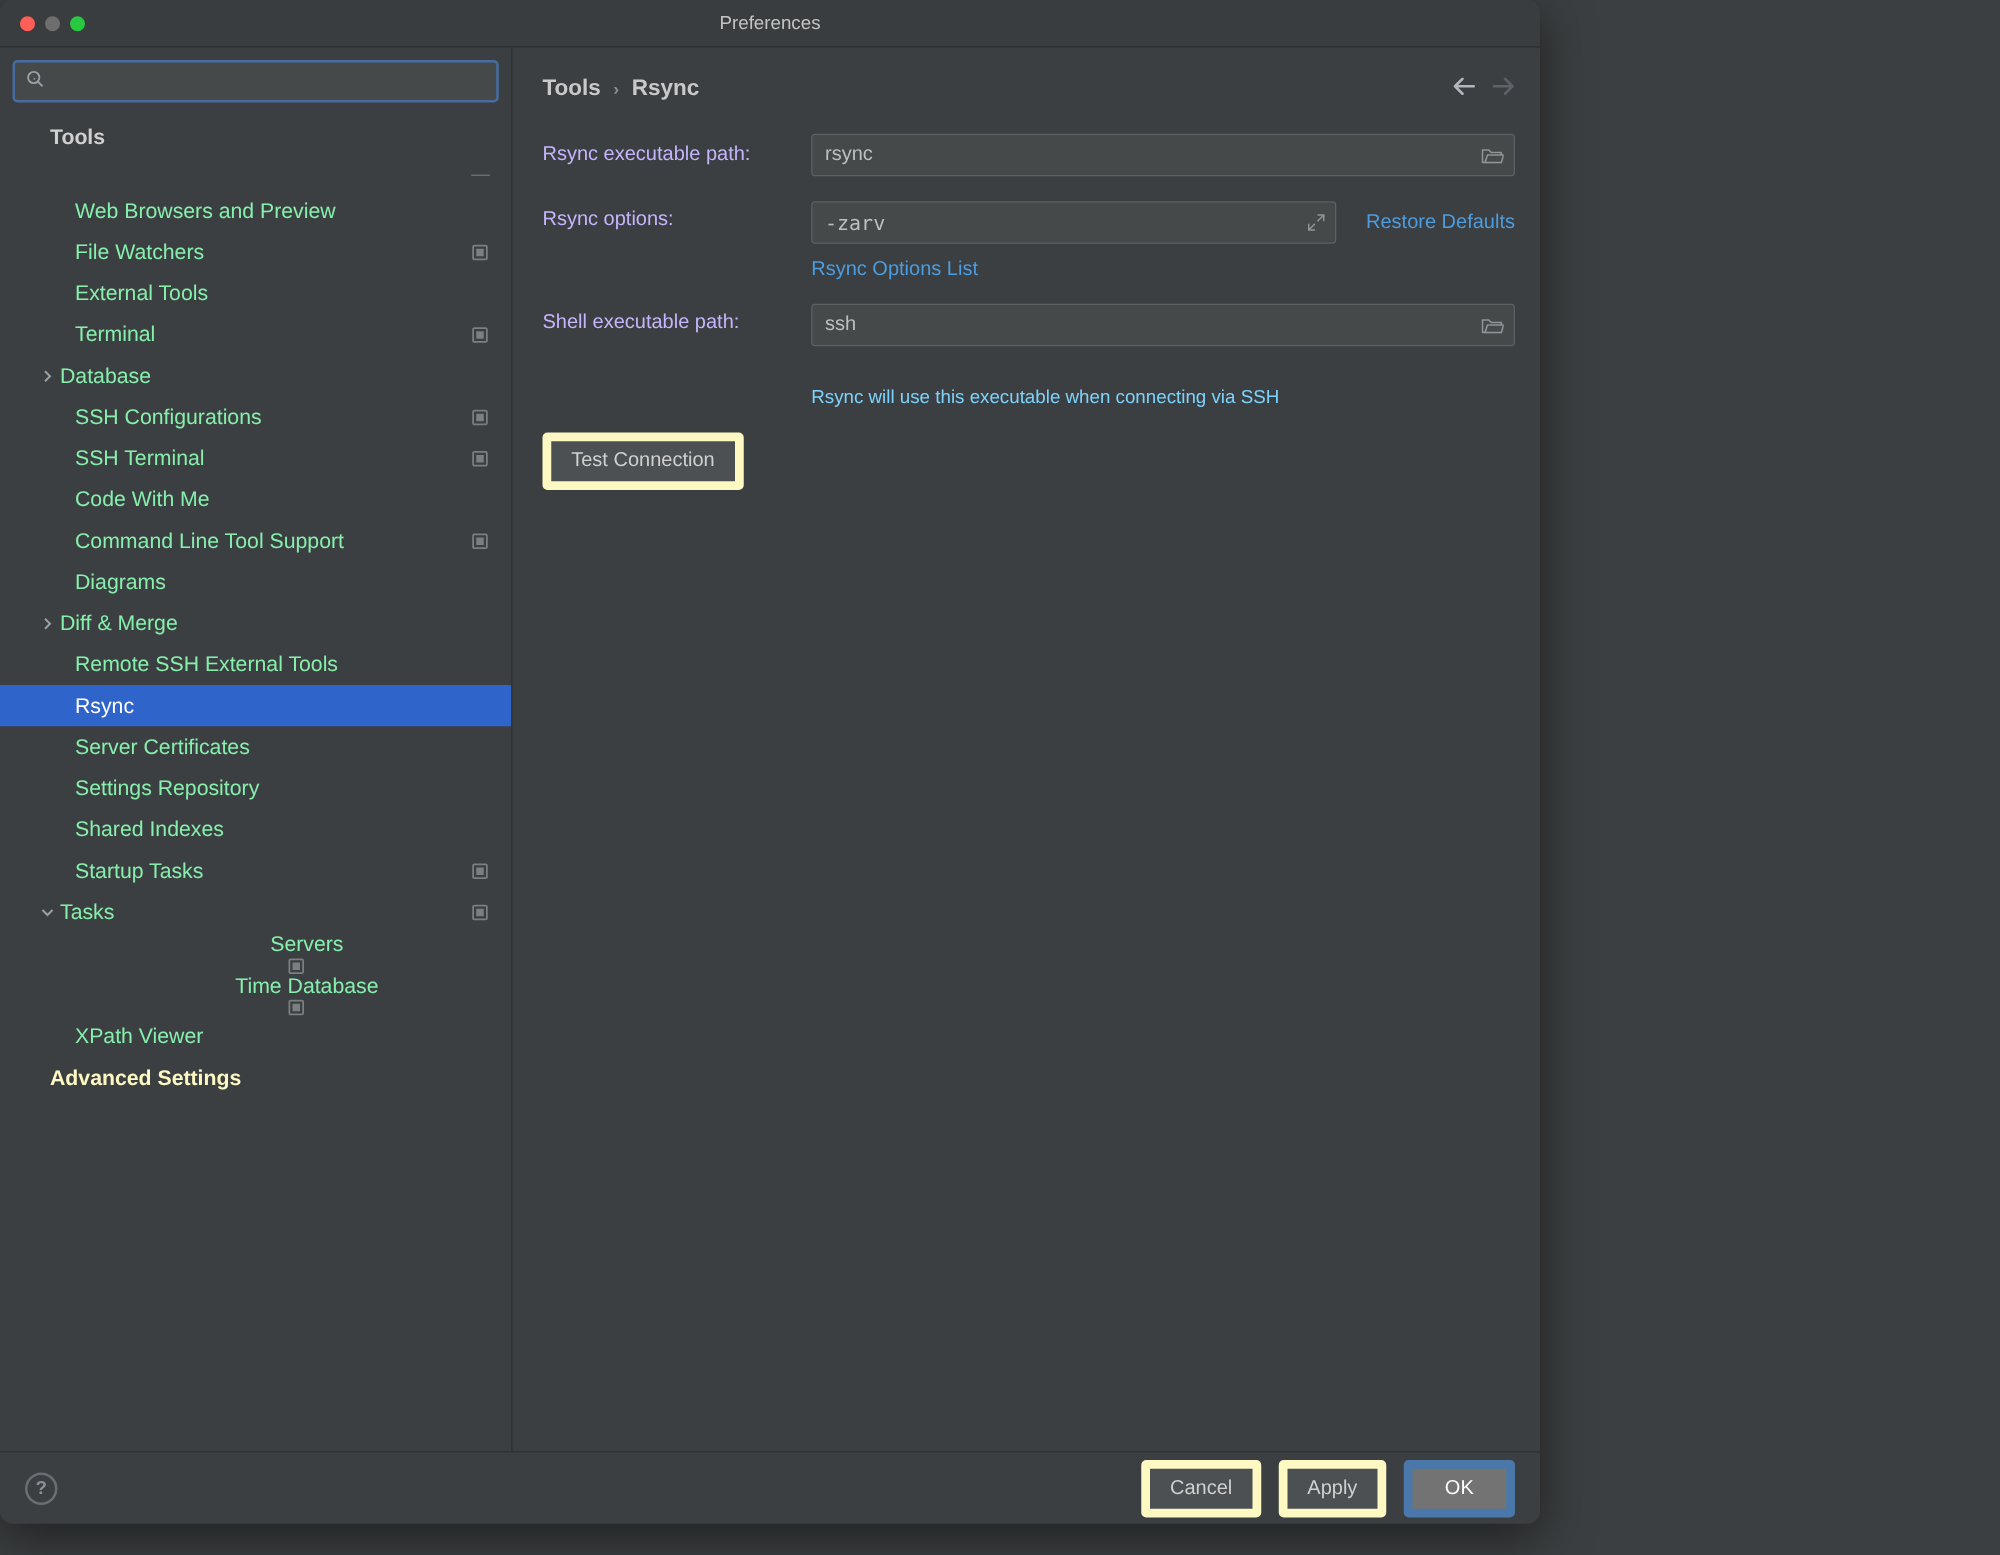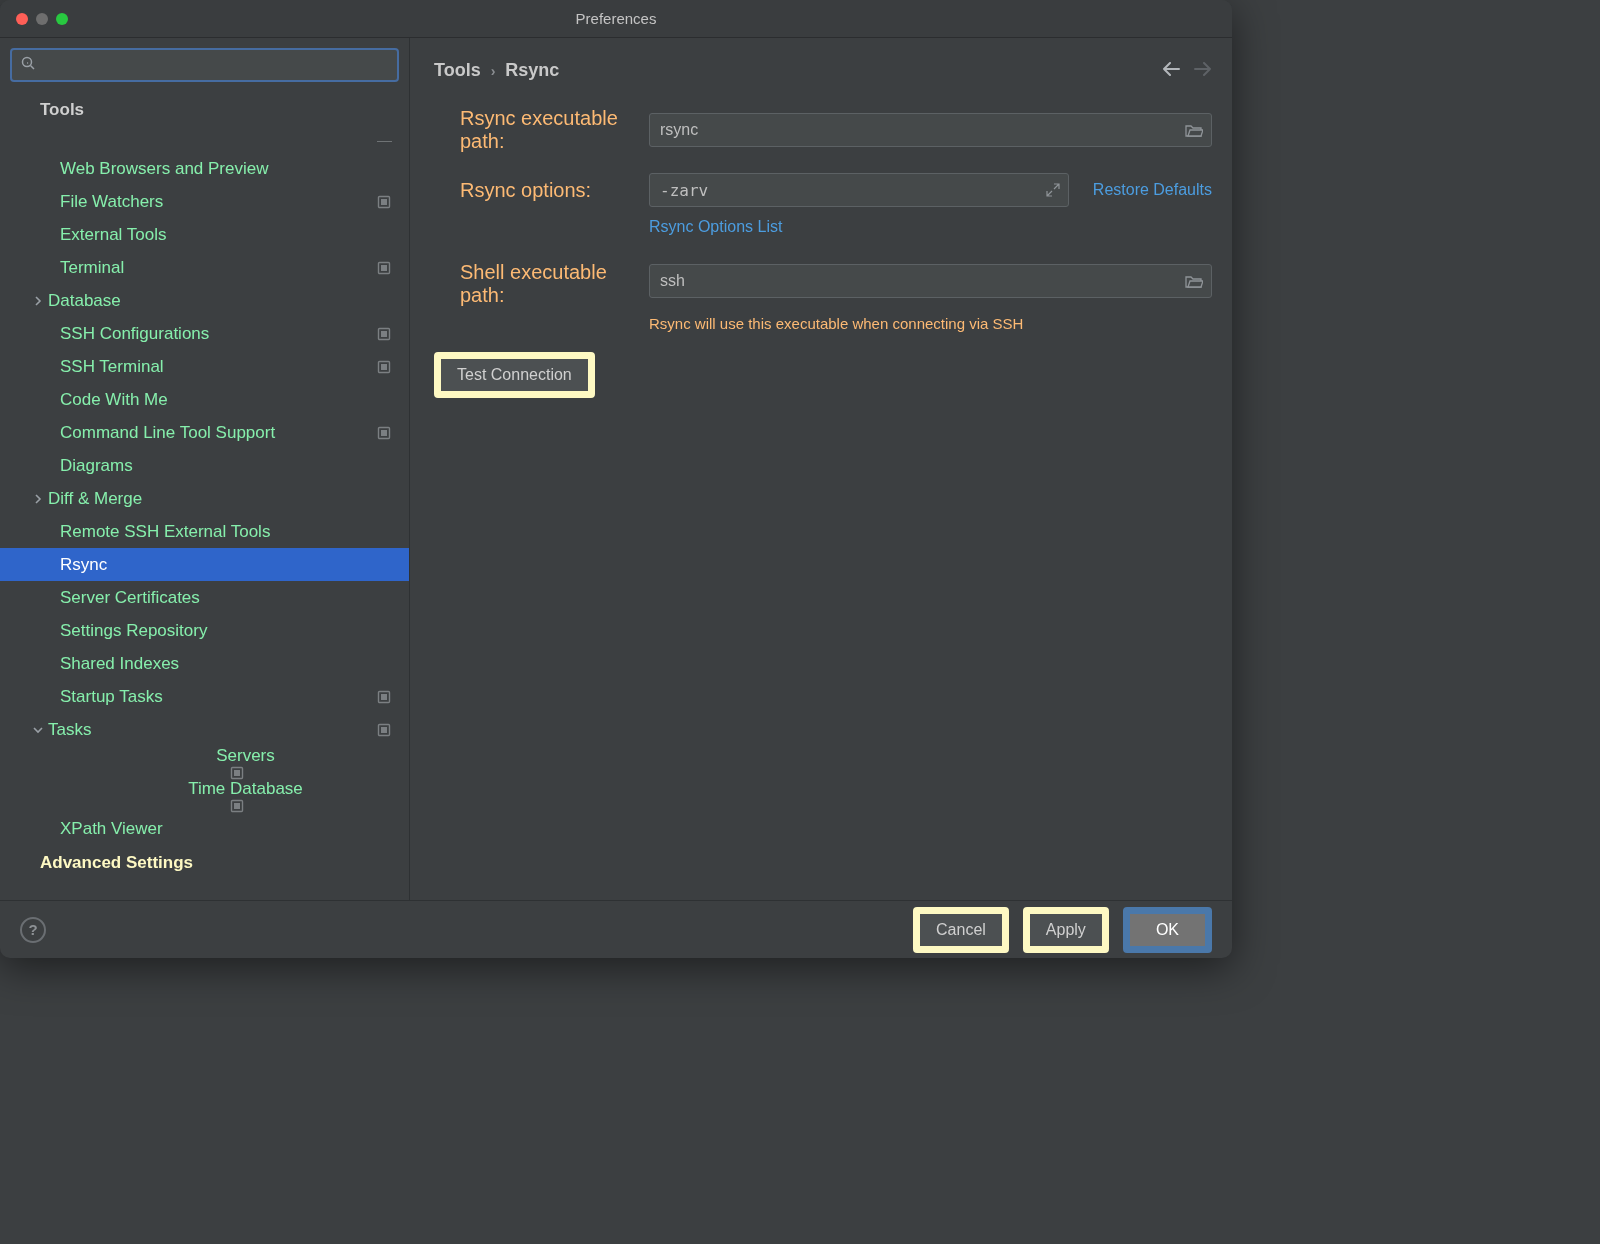--- a/index.html
+++ b/index.html
@@ -7,21 +7,21 @@
       font-family: -apple-system, BlinkMacSystemFont, "Segoe UI", sans-serif;
       background: #3c3f41;
       color: #bbbbbb;
       width: 1600px;
       height: 1244px;
       overflow: hidden;
       font-size: 17px;
     }
     .window {
       width: 1232px;
-      height: 958px;
+      height: 1219px;
       background: #3c3f41;
       border-radius: 10px;
       overflow: hidden;
       display: flex;
       flex-direction: column;
       box-shadow: 0 10px 40px rgba(0,0,0,0.5);
       position: absolute;
     }
     .titlebar {
       height: 38px;
@@ -184,23 +184,22 @@
       font-size: 18px;
     }
     .nav-arrows .arr.disabled { color: #5b5f63; cursor: default; }
     .form {
       display: grid;
       grid-template-columns: 205px 1fr auto;
       column-gap: 10px;
       align-items: center;
     }
     .form label {
-      color: #fdba74;
-      font-size: 20px;
-      margin-left: 26px;
+      color: #c4b5fd;
+      font-size: 16px;
     }
     .input-like {
       background: #45494a;
       border: 1px solid #5c6164;
       border-radius: 3px;
       height: 34px;
       display: flex;
       align-items: center;
       padding: 0 10px;
       color: #bfbfbf;
@@ -213,24 +212,25 @@
       color: #8f9498;
       display: inline-flex;
     }
     .input-like.mono { font-family: ui-monospace, Menlo, monospace; }
     .link {
       color: #4c9de0;
       cursor: pointer;
       font-size: 16px;
     }
     .help-text {
-      color: #fdba74;
+      color: #7dd3fc;
       font-size: 15px;
       grid-column: 2 / 4;
       padding-top: 8px;
+      margin-top: 24px;
     }
     .sub-link-row {
       grid-column: 2 / 4;
       padding: 10px 0 18px 0;
     }
     .spacer-row { height: 20px; grid-column: 1 / 4; }
     .btn {
       background: #4c5052;
       border: 7px solid #fef9c3;
       border-radius: 4px;

